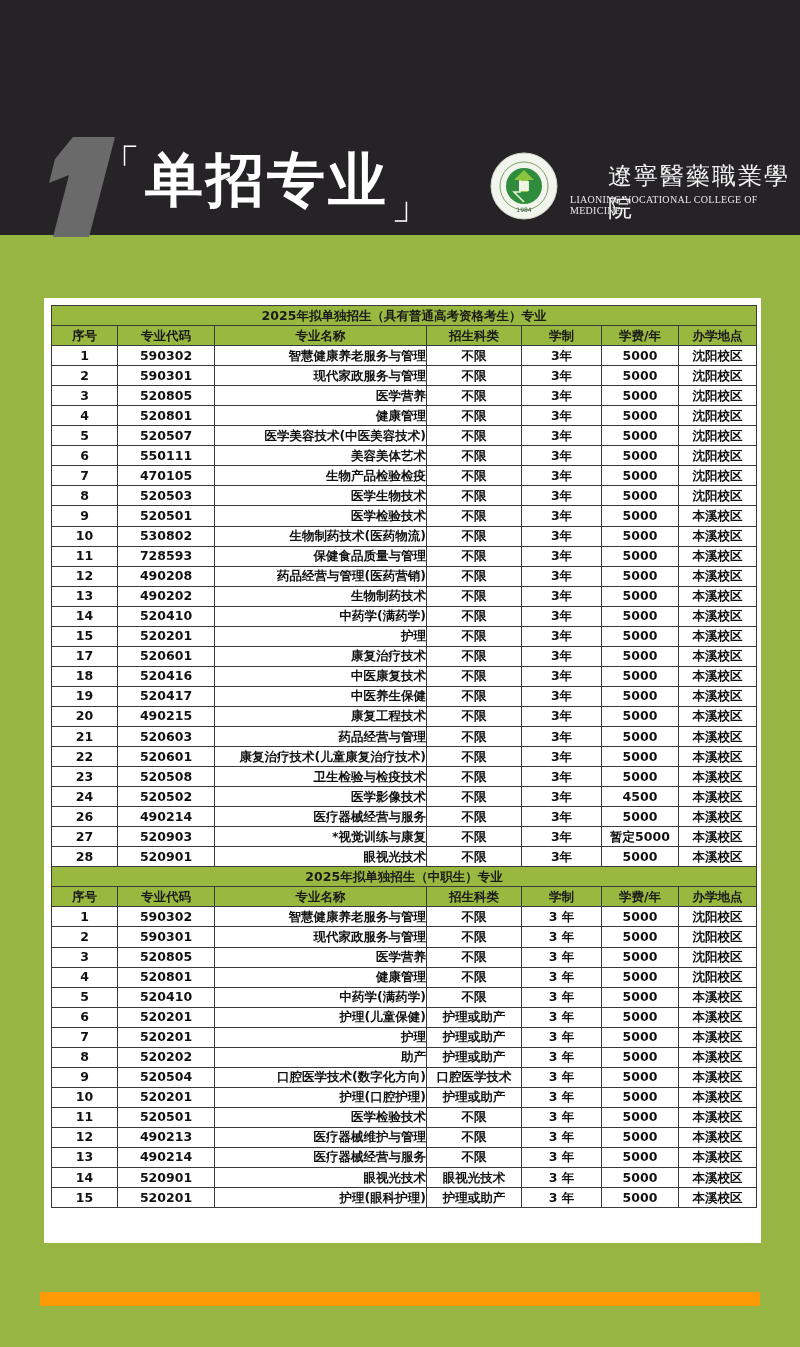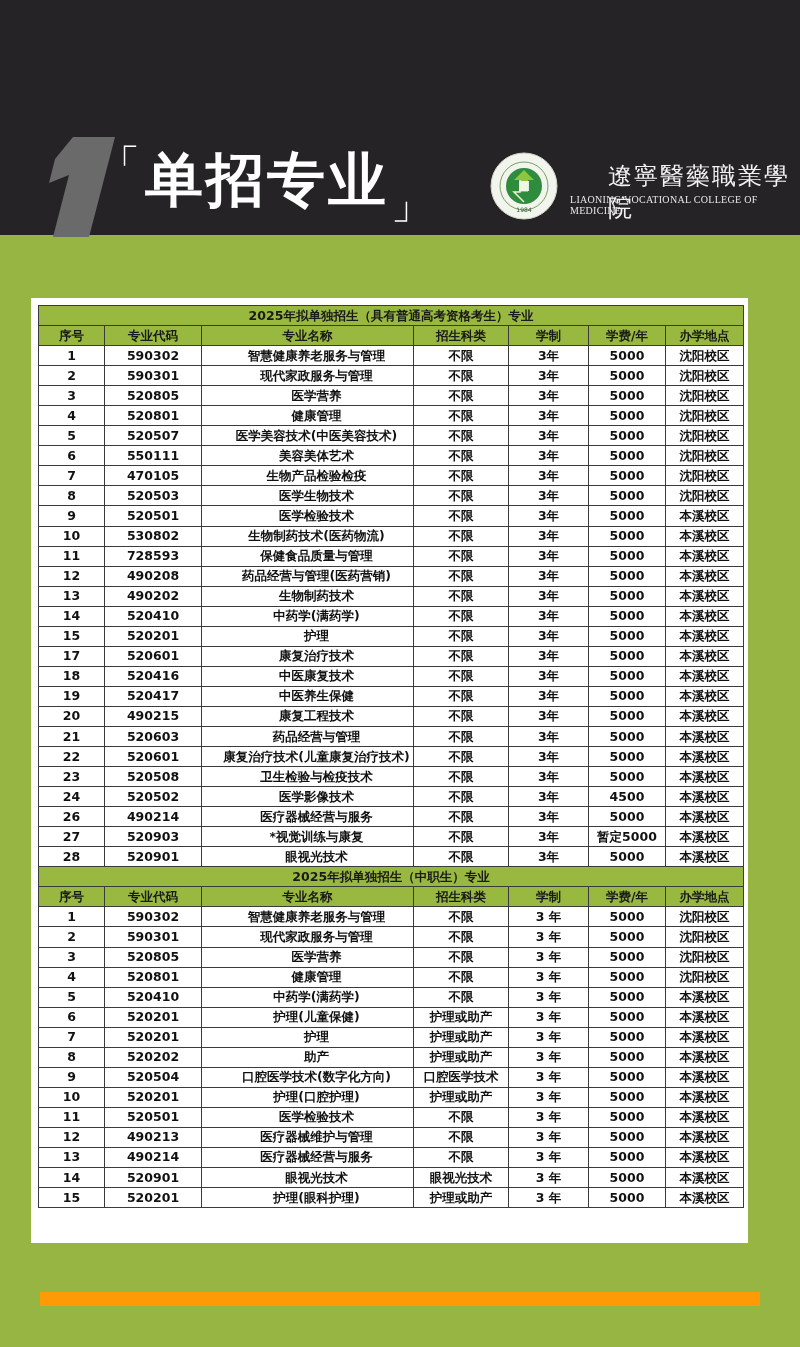--- a/index.html
+++ b/index.html
@@ -30,37 +30,37 @@
   }
   .college-cn {
     position: absolute; left: 568px; top: 160px;
     color: #f1f1f1; font-family: "DejaVu Serif", serif; font-size: 24px; letter-spacing: 2px; margin-left: 40px;
   }
   .college-en {
     position: absolute; left: 570px; top: 194px;
     color: #e8e8e8; font-family: "Liberation Serif", serif; font-size: 10px; letter-spacing: 0.3px;
   }
   .card {
-    position: absolute; left: 31px; top: 298px; width: 717px; height: 945px;
+    position: absolute; left: 44px; top: 298px; width: 717px; height: 945px;
     background: #ffffff; overflow: hidden;
   }
   table {
     position: absolute; left: 7px; top: 7px;
     width: 705px; border-collapse: collapse; table-layout: fixed;
   }
   td, th {
     border: 1.4px solid #3a3a3a;
     height: 20.05px; padding: 0;
     font-size: 12.5px; font-weight: bold; color: #111;
     text-align: center; white-space: nowrap; overflow: hidden;
     line-height: 18px;
   }
   th { background: #98b83f; color: #1a1a1a; }
   .section-title th { font-size: 12.5px; }
-  td.name { text-align: center; padding-left: 18px; }
+  td.name { text-align: right; padding-left: 18px; }
   .col-idx { width: 66px; }
   .col-code { width: 97px; }
   .col-name { width: 212px; }
   .col-cat { width: 95px; }
   .col-dur { width: 80px; }
   .col-fee { width: 77px; }
   .col-loc { width: 78px; }
   .orange-bar {
     position: absolute; left: 40px; top: 1292px; width: 720px; height: 14px;
     background: #fe9a05;

